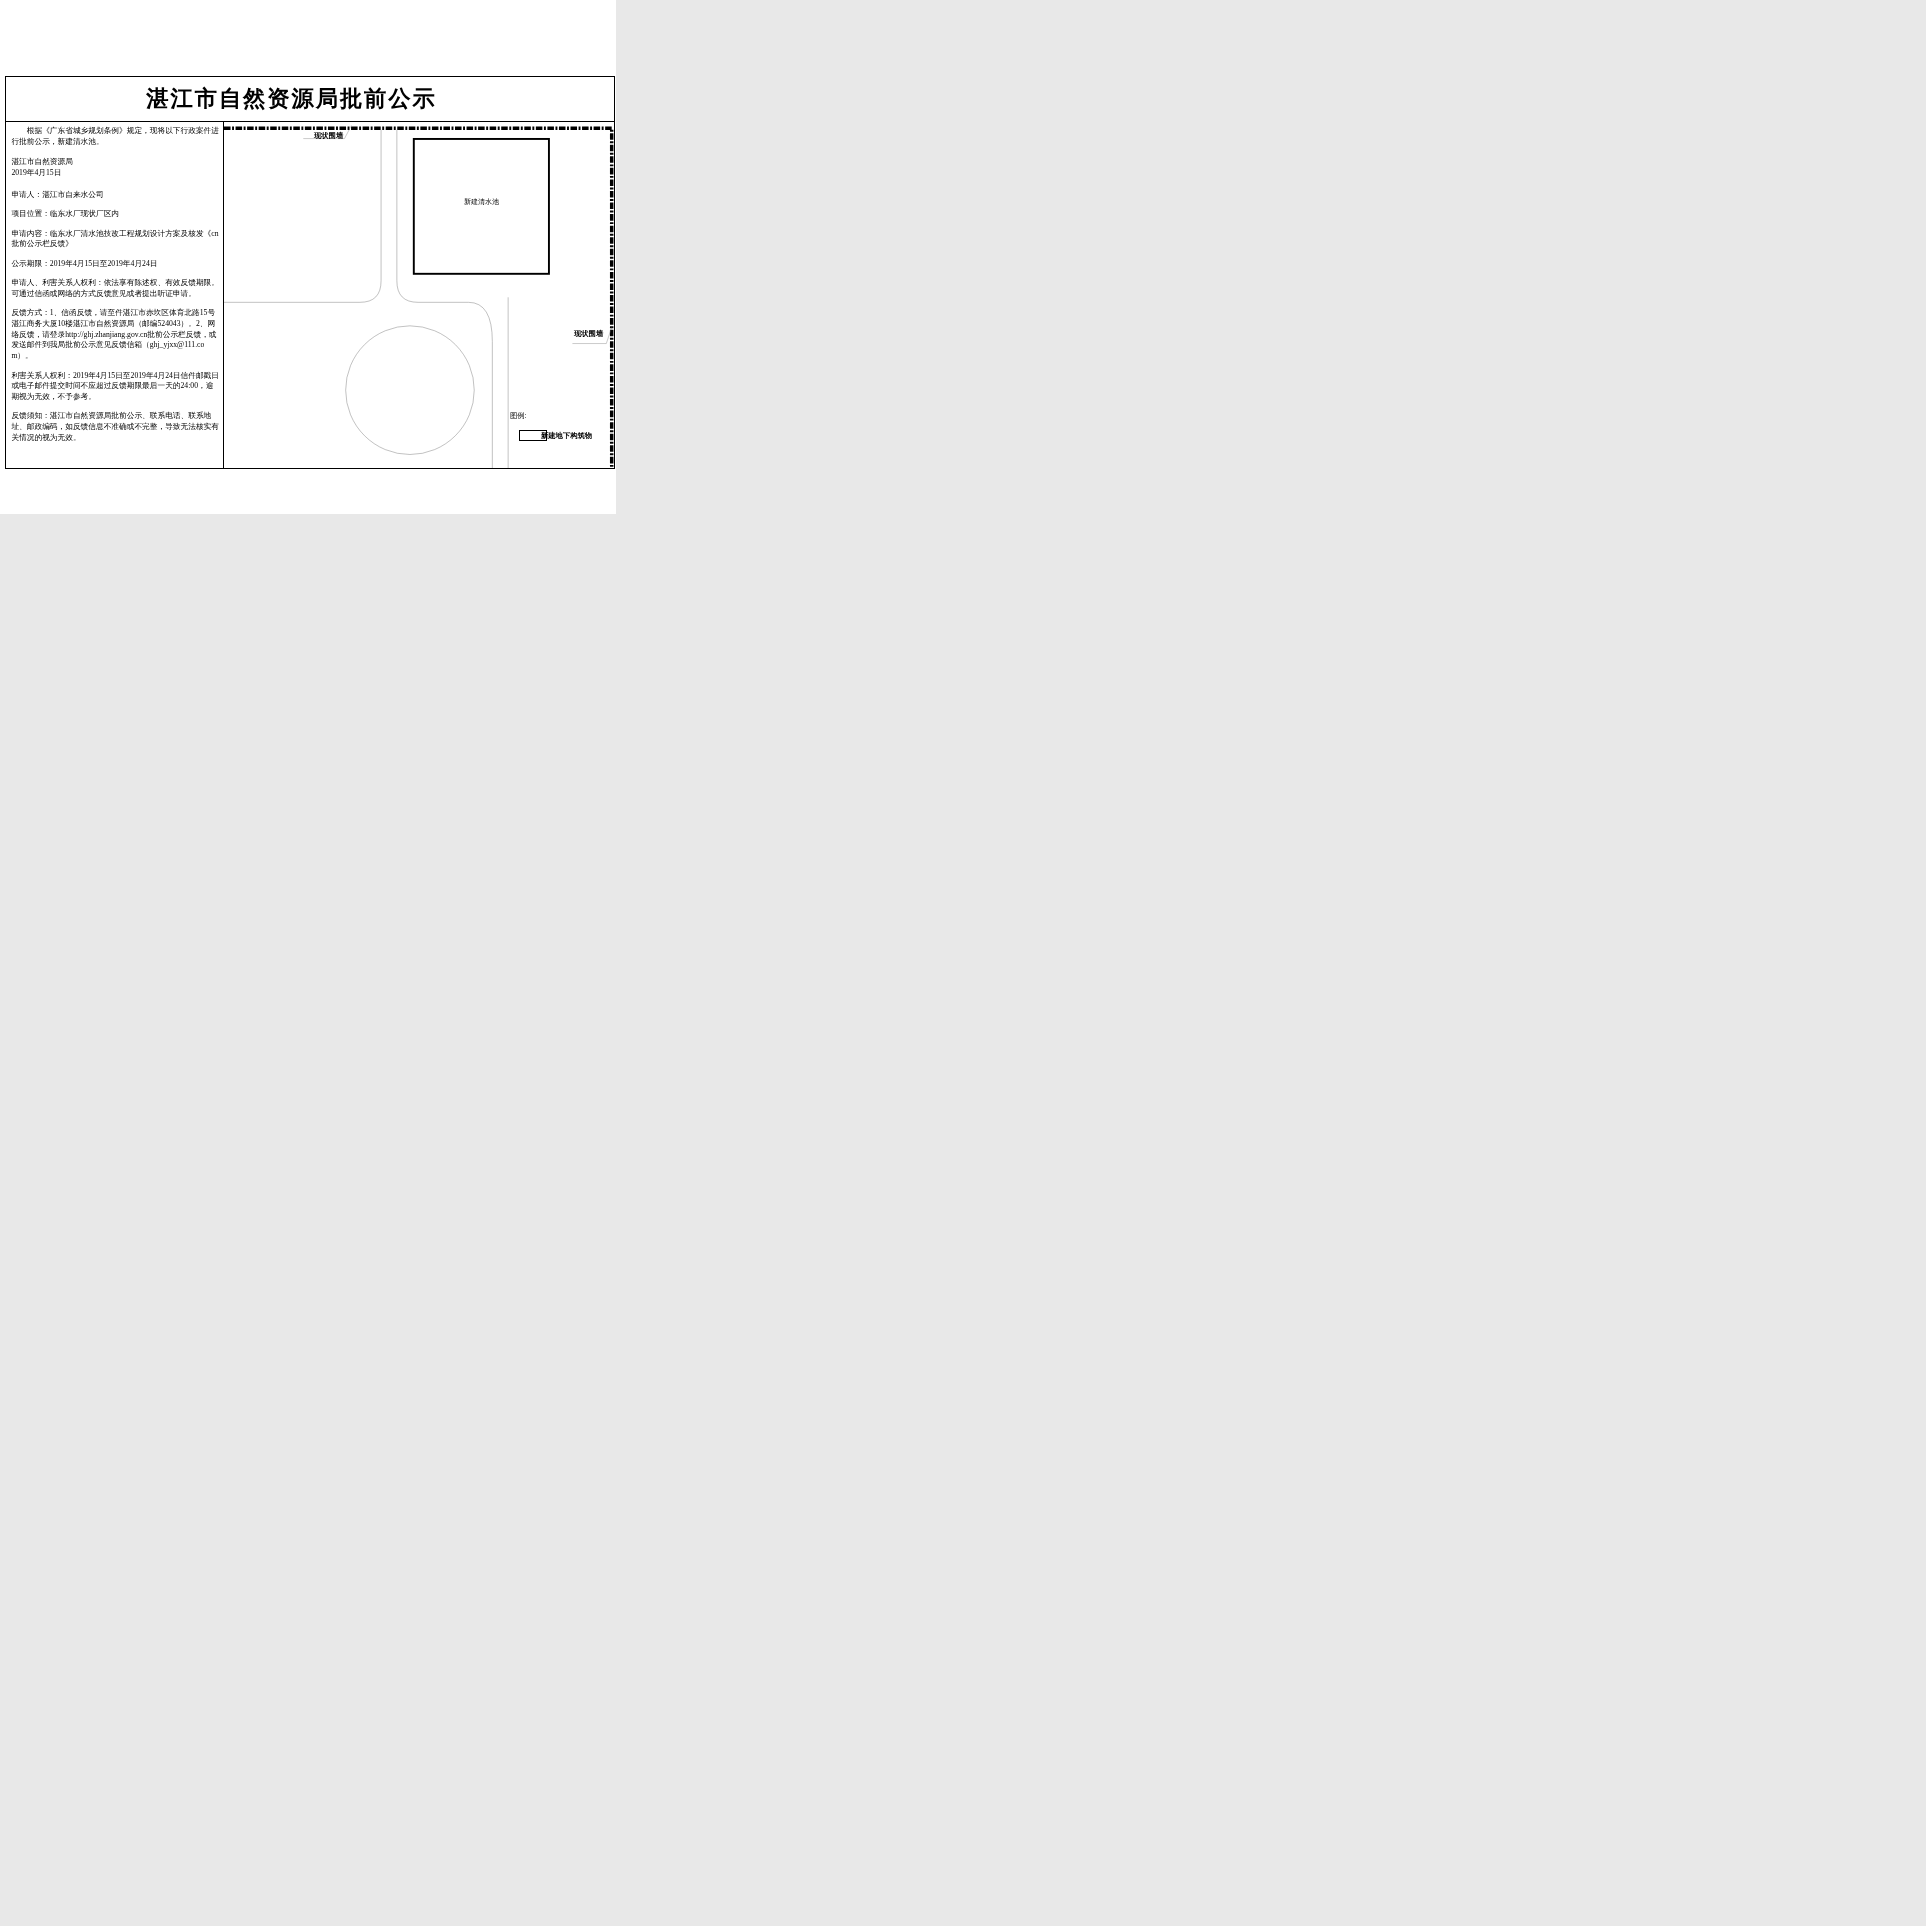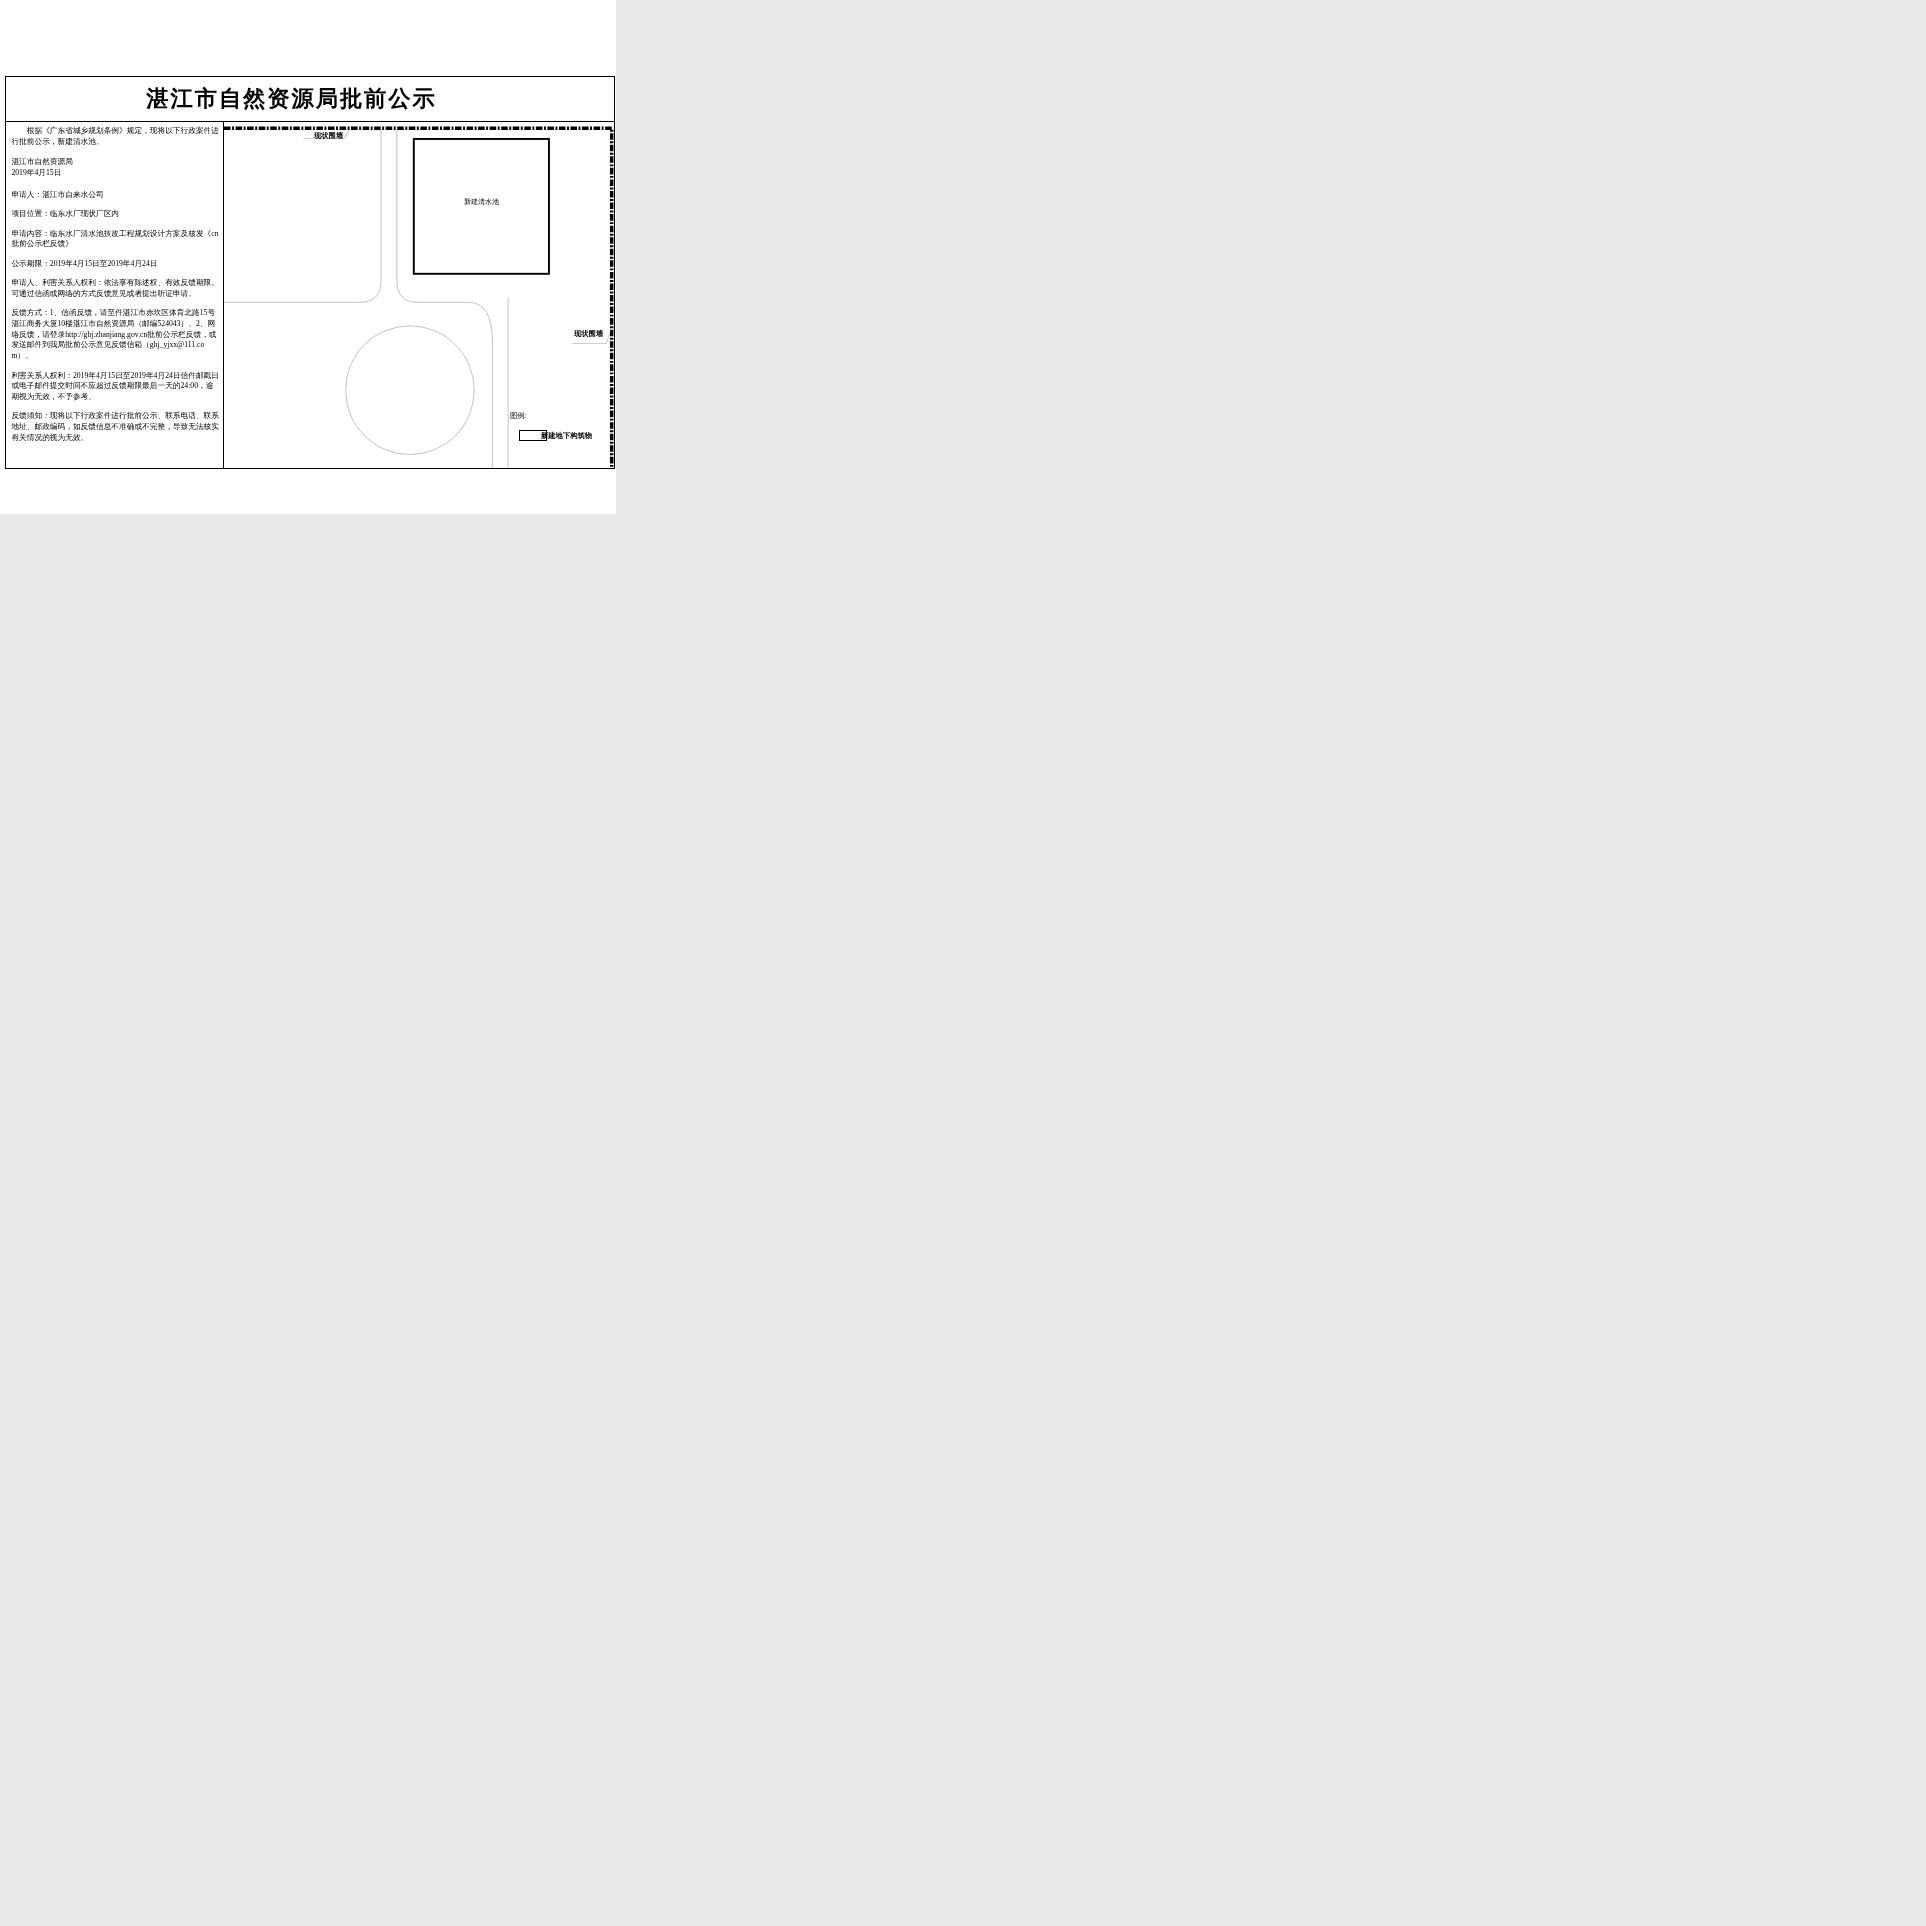--- a/index.html
+++ b/index.html
@@ -45,21 +45,21 @@
           <div>湛江市自然资源局</div>
           <div>2019年4月15日</div>
         </div>
         <p>申请人：湛江市自来水公司</p>
         <p>项目位置：临东水厂现状厂区内</p>
         <p>申请内容：临东水厂清水池技改工程规划设计方案及核发《cn批前公示栏反馈》</p>
         <p>公示期限：2019年4月15日至2019年4月24日</p>
         <p>申请人、利害关系人权利：依法享有陈述权、有效反馈期限。可通过信函或网络的方式反馈意见或者提出听证申请。</p>
         <p>反馈方式：1、信函反馈，请至件湛江市赤坎区体育北路15号湛江商务大厦10楼湛江市自然资源局（邮编524043）。2、网络反馈，请登录http://ghj.zhanjiang.gov.cn批前公示栏反馈，或发送邮件到我局批前公示意见反馈信箱（ghj_yjxx@111.com）。</p>
         <p>利害关系人权利：2019年4月15日至2019年4月24日信件邮戳日或电子邮件提交时间不应超过反馈期限最后一天的24:00，逾期视为无效，不予参考。</p>
-        <p>反馈须知：现将以下行政案件进行批前公示、联系电话、联系地址、邮政编码，如反馈信息不准确或不完整，导致无法核实有关情况的视为无效。</p>
+        <p>反馈须知：湛江市自然资源局批前公示、联系电话、联系地址、邮政编码，如反馈信息不准确或不完整，导致无法核实有关情况的视为无效。</p>
       </div>
 
       <div class="map">
         <svg viewBox="0 0 1013 898" preserveAspectRatio="none">
 
           <polyline points="0,16 1007,16 1007,898" fill="none" stroke="#000000" stroke-width="9" stroke-dasharray="17 4 5 4"></polyline>
 
           <polyline points="206,43 313,43 331,9" fill="none" stroke="#777777" stroke-width="1"></polyline>
 
           <polyline points="905,575 993,575 1007,533" fill="none" stroke="#777777" stroke-width="1"></polyline>

